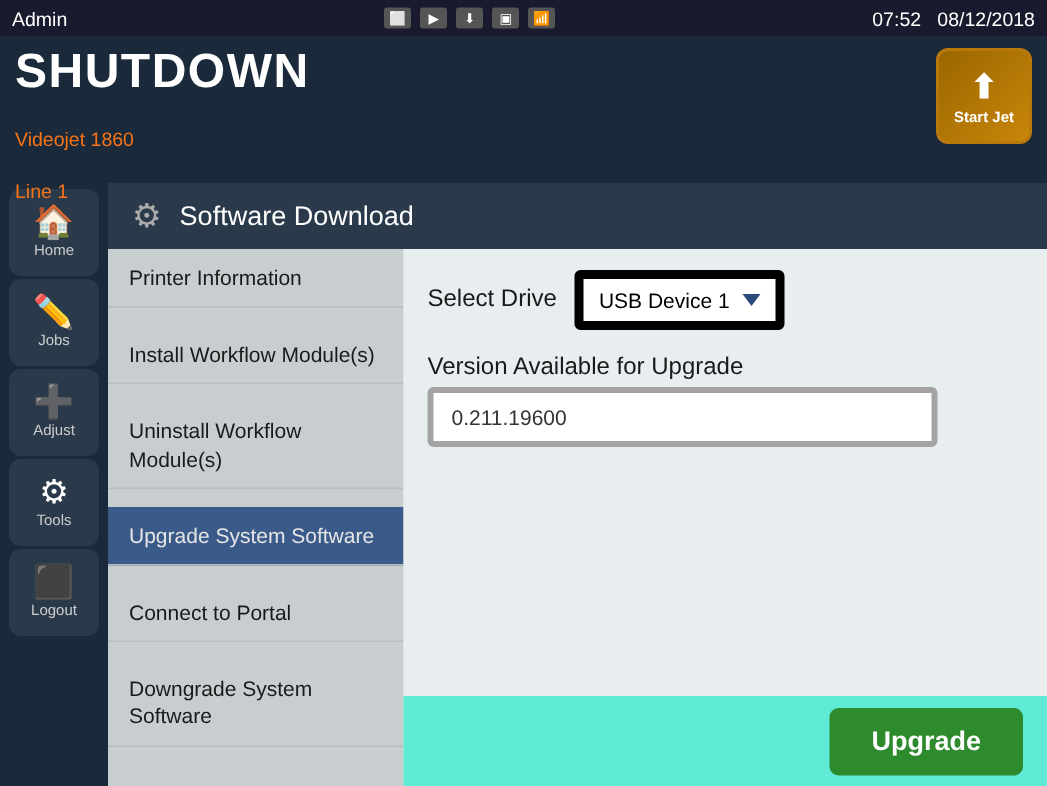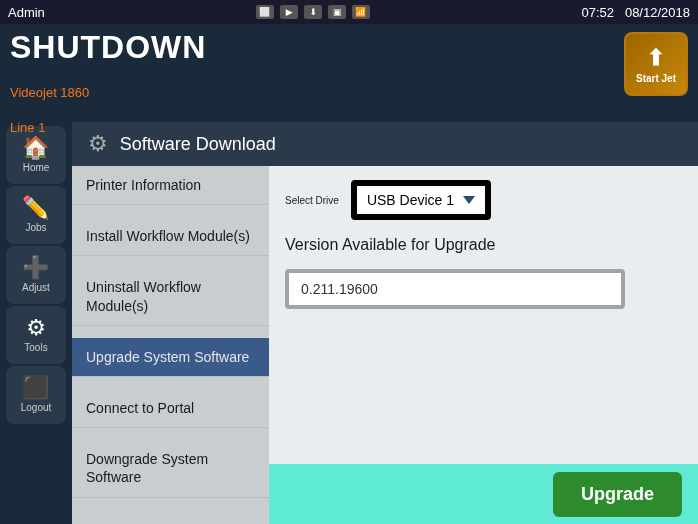--- a/index.html
+++ b/index.html
@@ -208,21 +208,21 @@
       position: relative;
     }
 
     .select-drive-row {
       display: flex;
       align-items: center;
       gap: 12px;
       margin-bottom: 16px;
     }
     .select-drive-label {
-      font-size: 10px;
+      font-size: 16px;
       color: #1a1a1a;
       font-weight: normal;
     }
     .drive-select {
       background: white;
       border: 6px solid #000000;
       border-radius: 4px;
       padding: 6px 10px;
       display: flex;
       align-items: center;
@@ -236,21 +236,21 @@
       width: 0;
       height: 0;
       border-left: 6px solid transparent;
       border-right: 6px solid transparent;
       border-top: 8px solid #2a4a7a;
     }
 
     .version-label {
       font-size: 16px;
       color: #1a1a1a;
-      margin-bottom: 15px;
+      margin-bottom: 4px;
       font-weight: normal;
     }
     .version-box {
       background: white;
       border: 4px solid #a3a3a3;
       border-radius: 4px;
       padding: 8px 12px;
       font-size: 14px;
       color: #333;
       width: 100%;

